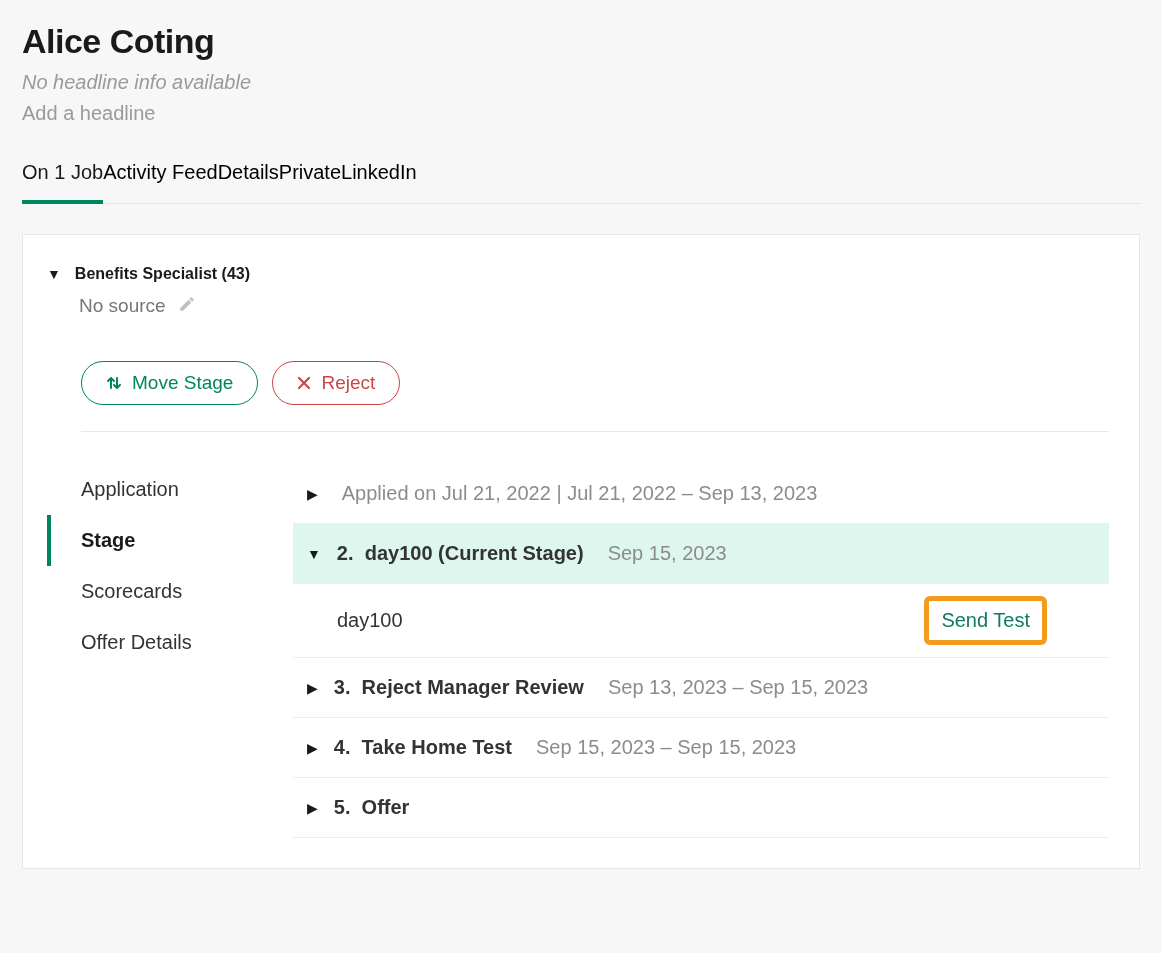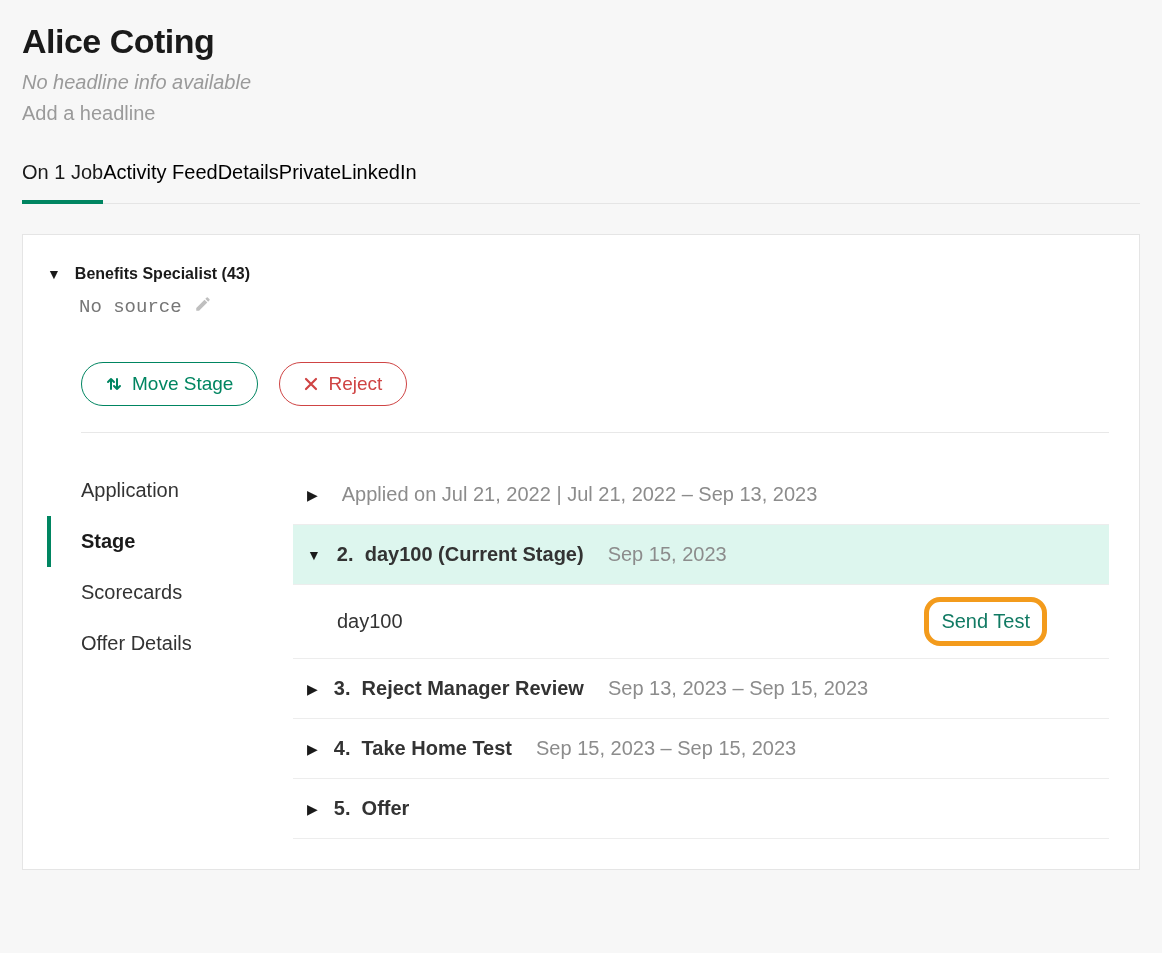--- a/index.html
+++ b/index.html
@@ -87,39 +87,38 @@
       font-weight: 700;
       color: #1a1a1a;
     }
 
     .source-row {
       margin-left: 32px;
       margin-top: 12px;
       display: flex;
       align-items: center;
       gap: 12px;
-      font-family: Liberation Mono, monospace;
     }
 
     .source-text {
       font-size: 19px;
       color: #767676;
     }
 
     .pencil-icon {
       width: 18px;
       height: 18px;
       color: #bfbfbf;
     }
 
     .action-buttons {
       margin-left: 34px;
       margin-top: 44px;
       display: flex;
-      gap: 21px;
+      gap: 14px;
       align-items: flex-end;
     }
 
     .btn {
       border-radius: 999px;
       background: #fff;
       border: 1px solid;
       padding: 10px 24px;
       font-size: 19px;
       display: inline-flex;
@@ -219,21 +218,21 @@
       border-bottom: 1px solid #ededed;
     }
 
     .sub-label {
       font-size: 20px;
       color: #333;
     }
 
     .send-test-highlight {
       border: 5px solid #f39b1c;
-      border-radius: 16px;
+      border-radius: 6px;
       padding: 8px 12px;
       margin-left: auto;
       margin-right: 52px;
     }
 
     .send-test-link {
       font-size: 20px;
       color: #117a63;
       font-weight: 500;
     }

